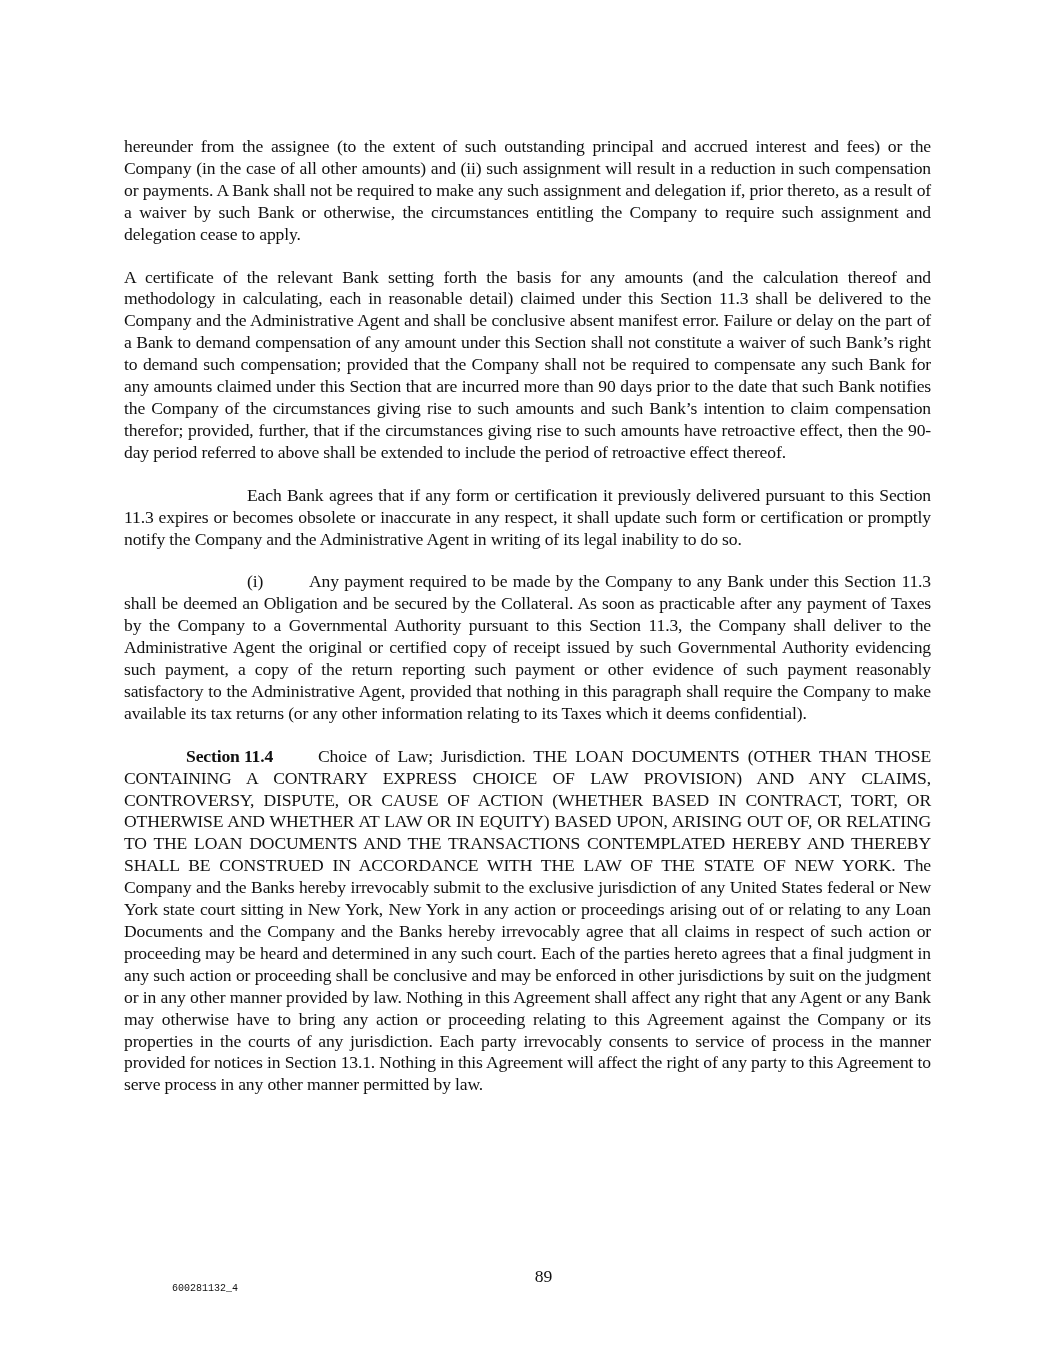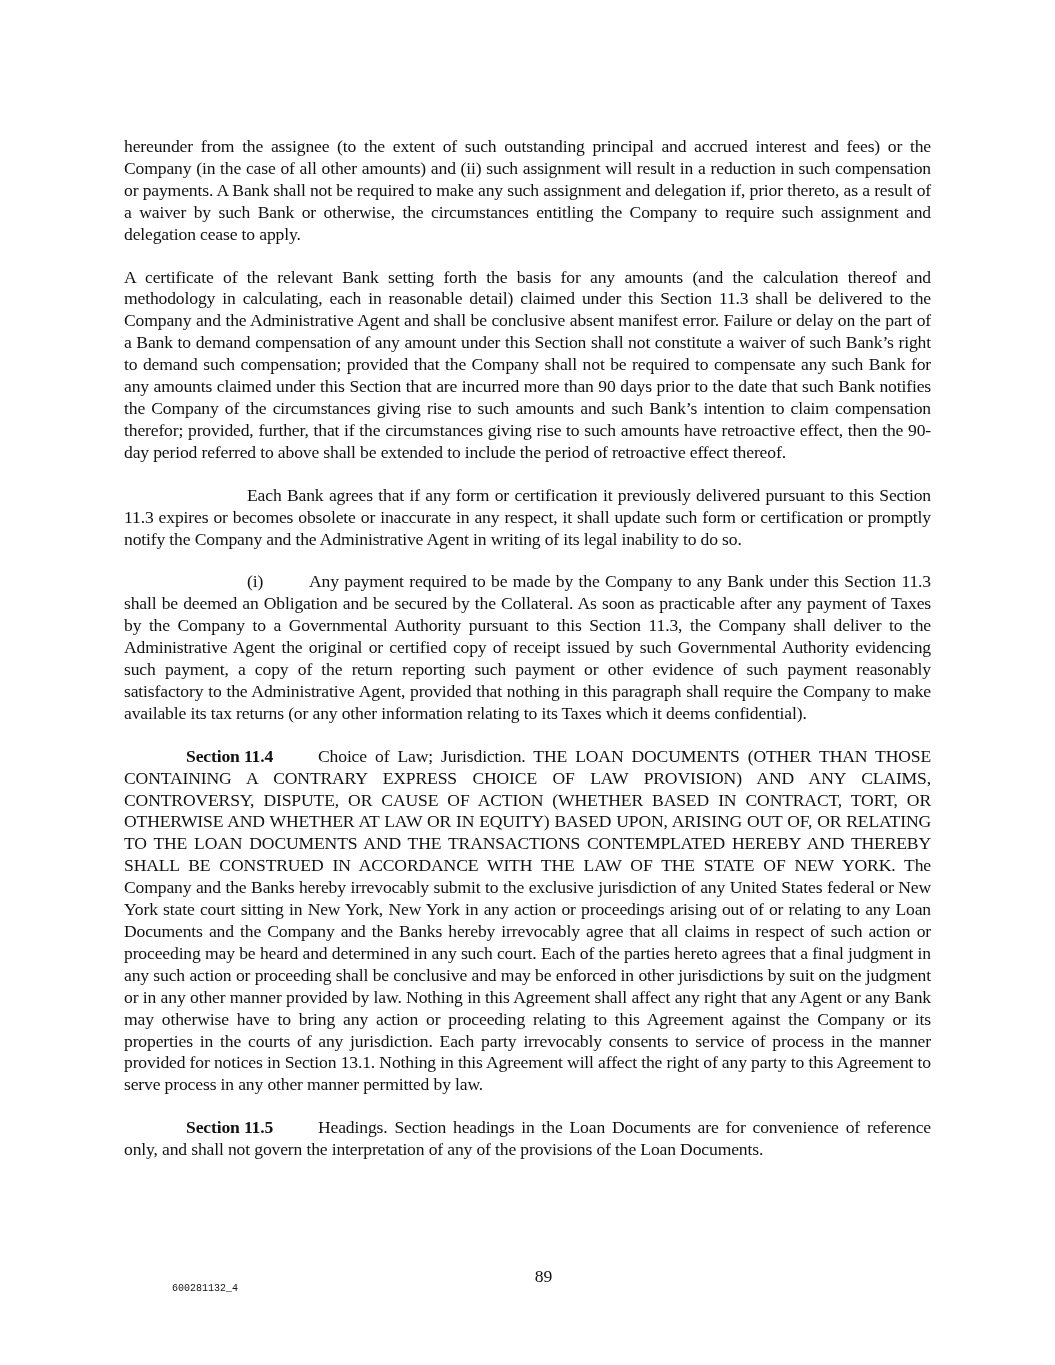--- a/index.html
+++ b/index.html
@@ -34,18 +34,17 @@
   <p class="para"><span>hereunder from the assignee (to the extent of such outstanding principal and accrued interest and fees) or the Company (in the case of all other amounts) and (ii) such assignment will result in a reduction in such compensation or payments.  A Bank shall not be required to make any such assignment and delegation if, prior thereto, as a result of a waiver by such Bank or otherwise, the circumstances entitling the Company to require such assignment and delegation cease to apply.</span></p>
 
   <p class="para"><span>A certificate of the relevant Bank setting forth the basis for any amounts (and the calculation thereof and methodology in calculating, each in reasonable detail) claimed under this </span><span class="u">Section 11.3</span><span> shall be delivered to the Company and the Administrative Agent and shall be conclusive absent manifest error.  Failure or delay on the part of a Bank to demand compensation of any amount under this Section shall not constitute a waiver of such Bank’s right to demand such compensation; </span><span class="u">provided</span><span> that the Company shall not be required to compensate any such Bank for any amounts claimed under this Section that are incurred more than 90 days prior to the date that such Bank notifies the Company of the circumstances giving rise to such amounts and such Bank’s intention to claim compensation therefor; provided, further, that if the circumstances giving rise to such amounts have retroactive effect, then the 90-day period referred to above shall be extended to include the period of retroactive effect thereof.</span></p>
 
   <p class="para"><span class="indent-big"></span><span>Each Bank agrees that if any form or certification it previously delivered pursuant to this </span><span class="u">Section 11.3</span><span> expires or becomes obsolete or inaccurate in any respect, it shall update such form or certification or promptly notify the Company and the Administrative Agent in writing of its legal inability to do so.</span></p>
 
   <p class="para"><span class="indent-big"></span><span class="tab-i">(i)</span><span>Any payment required to be made by the Company to any Bank under this </span><span class="u">Section 11.3</span><span> shall be deemed an Obligation and be secured by the Collateral.  As soon as practicable after any payment of Taxes by the Company to a Governmental Authority pursuant to this </span><span class="u">Section 11.3</span><span>, the Company shall deliver to the Administrative Agent the original or certified copy of receipt issued by such Governmental Authority evidencing such payment, a copy of the return reporting such payment or other evidence of such payment reasonably satisfactory to the Administrative Agent, </span><span class="u">provided</span><span> that nothing in this paragraph shall require the Company to make available its tax returns (or any other information relating to its Taxes which it deems confidential).</span></p>
 
   <p class="para"><span class="indent-sec"></span><span class="sec-num">Section 11.4</span><span class="u">Choice of Law; Jurisdiction</span><span>.  THE LOAN DOCUMENTS (OTHER THAN THOSE CONTAINING A CONTRARY EXPRESS CHOICE OF LAW PROVISION) AND ANY CLAIMS, CONTROVERSY, DISPUTE, OR CAUSE OF ACTION (WHETHER BASED IN CONTRACT, TORT, OR OTHERWISE AND WHETHER AT LAW OR IN EQUITY) BASED UPON, ARISING OUT OF, OR RELATING TO THE LOAN DOCUMENTS AND THE TRANSACTIONS CONTEMPLATED HEREBY AND THEREBY SHALL BE CONSTRUED IN ACCORDANCE WITH THE LAW OF THE STATE OF NEW YORK.  The Company and the Banks hereby irrevocably submit to the exclusive jurisdiction of any United States federal or New York state court sitting in New York, New York in any action or proceedings arising out of or relating to any Loan Documents and the Company and the Banks hereby irrevocably agree that all claims in respect of such action or proceeding may be heard and determined in any such court.  Each of the parties hereto agrees that a final judgment in any such action or proceeding shall be conclusive and may be enforced in other jurisdictions by suit on the judgment or in any other manner provided by law.  Nothing in this Agreement shall affect any right that any Agent or any Bank may otherwise have to bring any action or proceeding relating to this Agreement against the Company or its properties in the courts of any jurisdiction.  Each party irrevocably consents to service of process in the manner provided for notices in </span><span class="u">Section 13.1</span><span>.  Nothing in this Agreement will affect the right of any party to this Agreement to serve process in any other manner permitted by law.</span></p>
 
-  <p class="para"><span class="indent-sec"></span><span class="sec-num">Section 11.5</span><span class="u">Headings</span><span>.  Section headings in the Loan Documents are for convenience of reference only, and shall not govern the interpretation of any of the provisions of the Loan Documents.</span></p>
 
 </div>
 
 <div class="footer-num">89</div>
 <div class="footer-id">600281132_4</div>
 
 </body></html>

